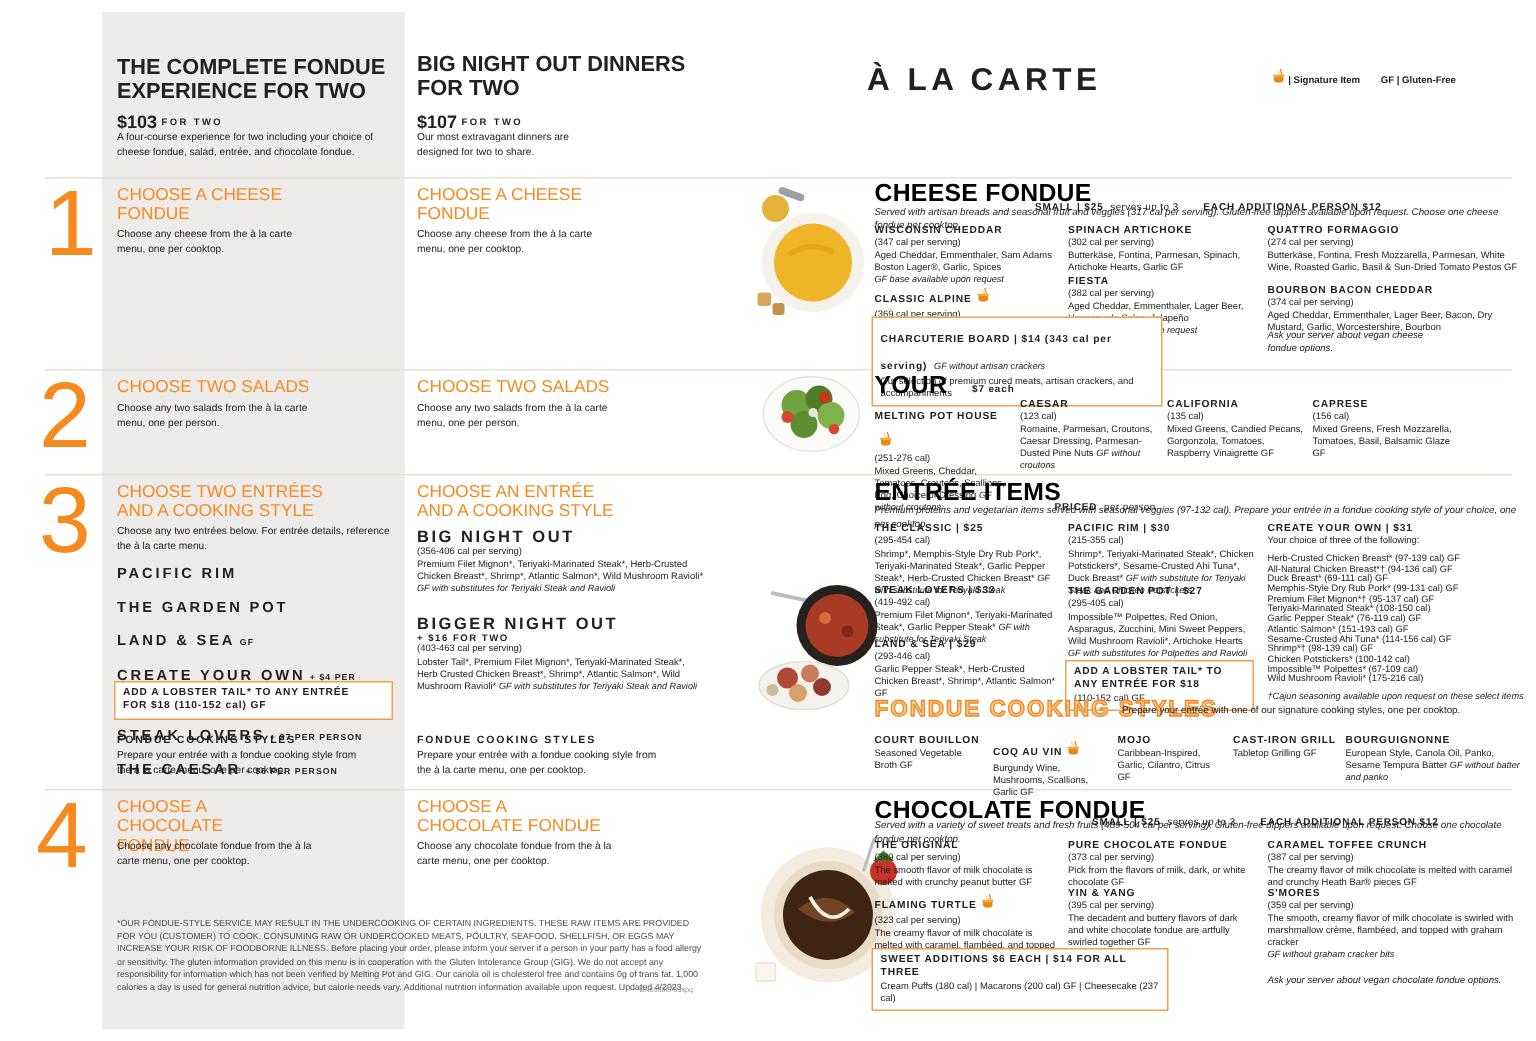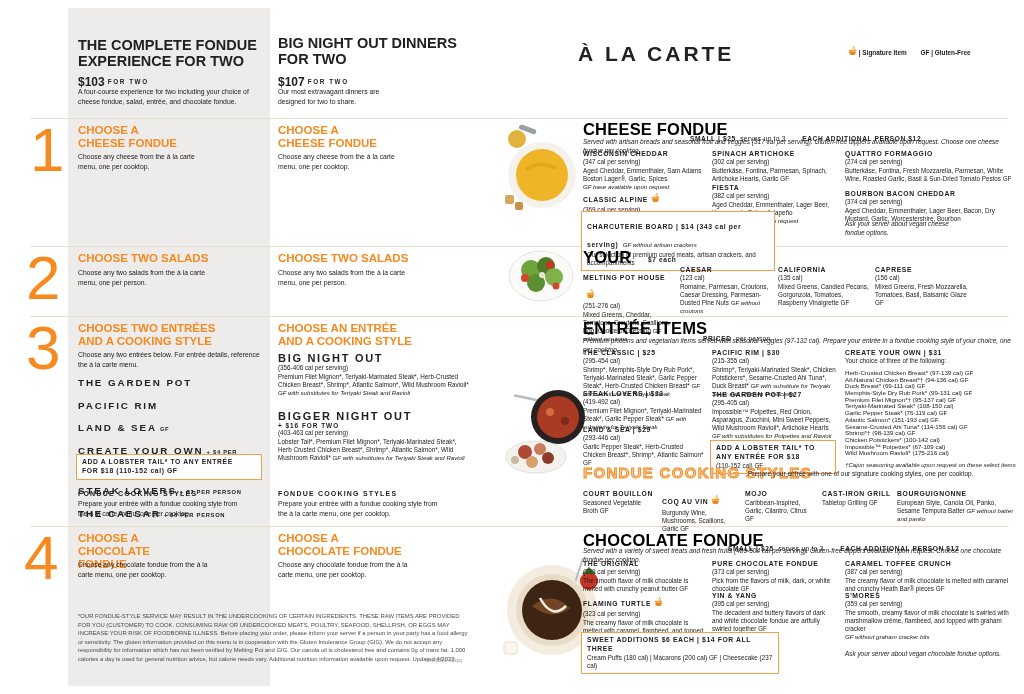--- a/index.html
+++ b/index.html
@@ -6,21 +6,21 @@
   html,body{width:1024px;height:694px}
   body{font-family:"Liberation Sans","DejaVu Sans",sans-serif;color:#232021;background:#fff;position:relative;overflow:hidden}
   .abs{position:absolute}
   .gray{background:#EDECEA}
   .rule{background:#E7DFD2;height:1px}
   .num{font-weight:200;font-size:62px;line-height:.9;color:#F6891F}
   .pkg-title{font-size:14.5px;font-weight:800;line-height:1.1}
   .price{font-size:12px;font-weight:800}
   .price-sfx{font-size:6.3px;font-weight:700;letter-spacing:1.6px;margin-left:3px;vertical-align:2px}
   .body-txt{font-size:6.8px;line-height:1.4}
-  .row-head{font-size:11.5px;font-weight:700;color:#F6891F;line-height:1.15}
+  .row-head{font-size:11.5px;font-weight:400;color:#F6891F;line-height:1.15}
   .sec-title{font-size:16.5px;font-weight:800;color:#000000;letter-spacing:.2px;line-height:1}
   .alc-title{font-size:21px;font-weight:800;letter-spacing:3px}
   .legend{font-size:6.4px;font-weight:700}
   .pricing-b{font-size:6.6px;font-weight:700;letter-spacing:.6px}
   .pricing-r{font-size:6.6px;letter-spacing:.3px}
   .intro{font-size:6.5px;font-style:italic;line-height:1.35}
   .mi-name{font-size:6.8px;font-weight:700;letter-spacing:.6px;line-height:1.2}
   .mi-cal{font-size:6.3px;line-height:1.25}
   .mi-desc{font-size:6.3px;line-height:1.28;margin-top:1px}
   .gf-i{font-style:italic;font-size:6.1px}
@@ -70,22 +70,22 @@
 
 <div class="abs row-head" style="left:78px;top:124px;width:110px">CHOOSE A CHEESE FONDUE</div>
 <div class="abs body-txt" style="left:78px;top:152px;width:130px">Choose any cheese from the à la carte menu, one per cooktop.</div>
 
 <div class="abs row-head" style="left:78px;top:252px;width:180px">CHOOSE TWO SALADS</div>
 <div class="abs body-txt" style="left:78px;top:268px;width:130px">Choose any two salads from the à la carte menu, one per person.</div>
 
 <div class="abs row-head" style="left:78px;top:322px;width:140px">CHOOSE TWO ENTRÉES AND A COOKING STYLE</div>
 <div class="abs body-txt" style="left:78px;top:350px;width:182px">Choose any two entrées below. For entrée details, reference the à la carte menu.</div>
 <div class="abs" style="left:78px;top:372px;width:184px">
+  <div style="margin-bottom:4.6px"><span class="list-name">PACIFIC RIM</span><span class="list-note"></span></div>
   <div style="margin-bottom:4.6px"><span class="list-name">THE GARDEN POT</span><span class="list-note"></span></div>
-  <div style="margin-bottom:4.6px"><span class="list-name">PACIFIC RIM</span><span class="list-note"></span></div>
   <div style="margin-bottom:4.6px"><span class="list-name">LAND &amp; SEA</span><span class="list-note">GF</span></div>
   <div style="margin-bottom:4.6px"><span class="list-name">CREATE YOUR OWN</span><span class="list-note">+ $4 PER PERSON</span></div>
   <div style="margin-bottom:4.6px"><span class="list-name">STEAK LOVERS</span><span class="list-note">+ $7 PER PERSON</span></div>
   <div><span class="list-name">THE CAESAR</span><span class="list-note">+ $6 PER PERSON</span></div>
 </div>
 <div class="abs obox" style="left:76px;top:454px;width:186px">
   <div class="obox-head">ADD A LOBSTER TAIL* TO ANY ENTRÉE</div>
   <div class="obox-head">FOR $18 (110-152 cal) GF</div>
 </div>
 <div class="abs mini-head" style="left:78px;top:490px">FONDUE COOKING STYLES</div>

